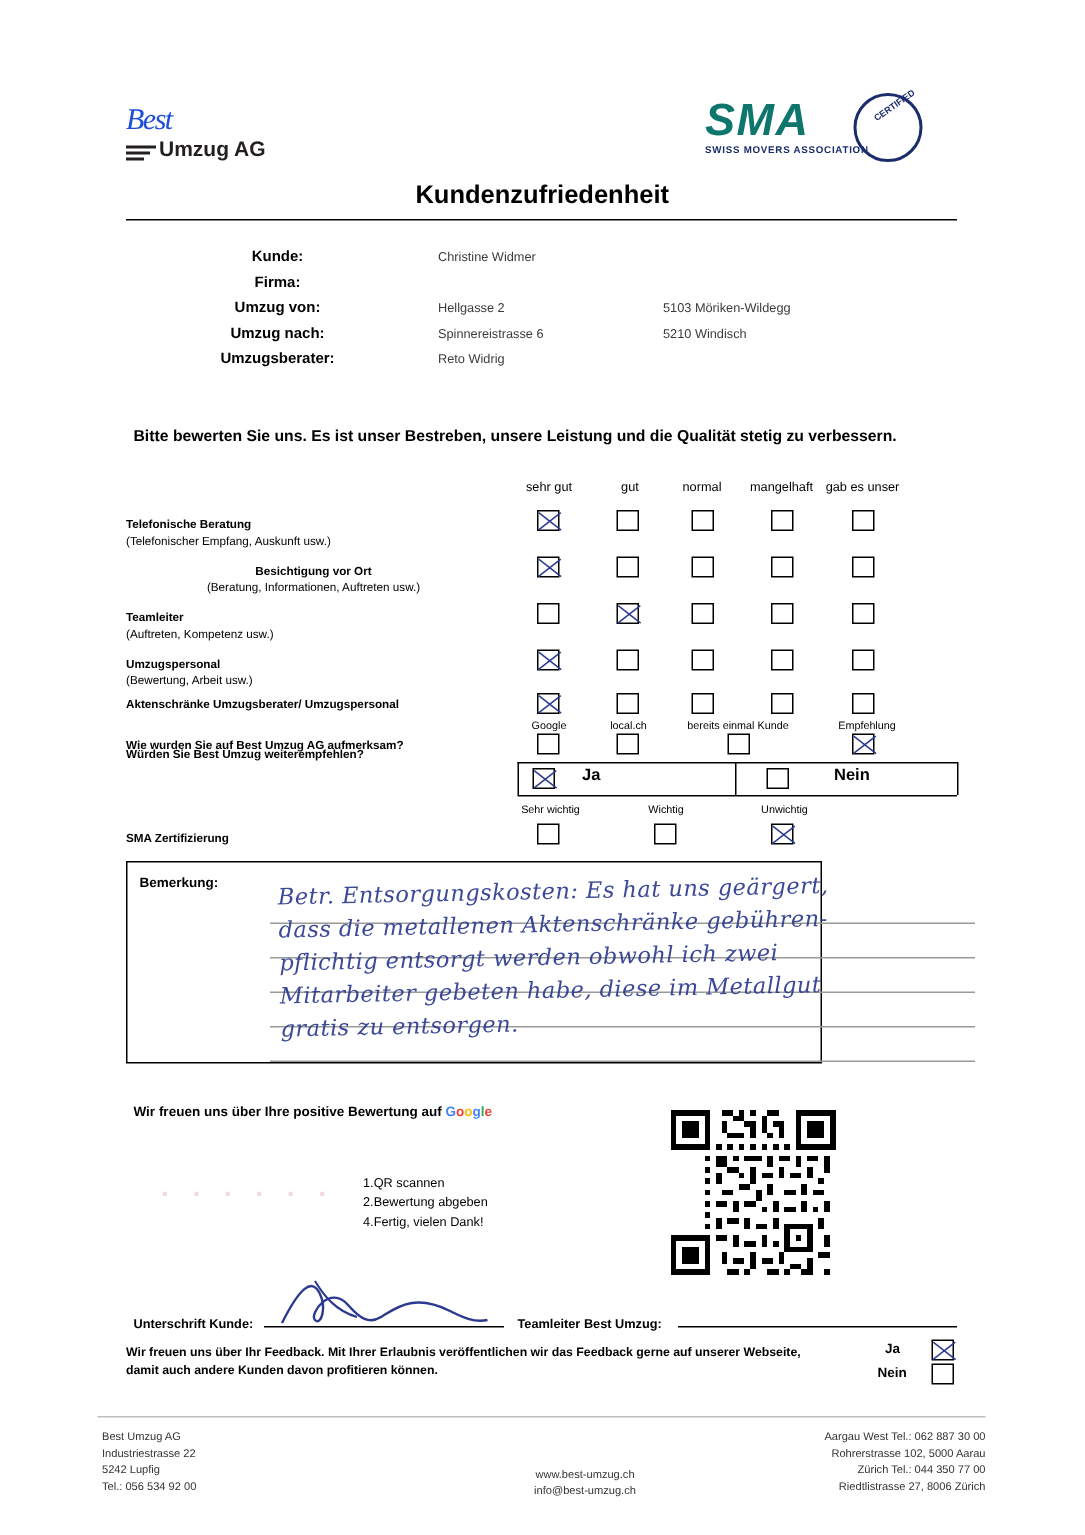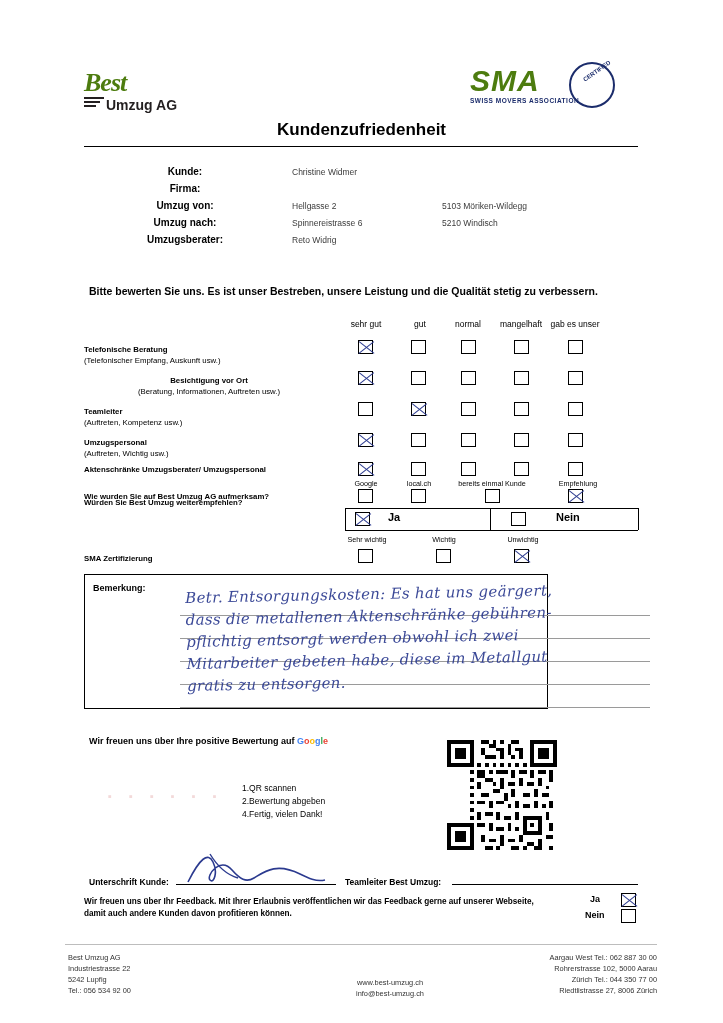--- a/index.html
+++ b/index.html
@@ -19,25 +19,25 @@
 
   
   .logo-best {
     position: absolute;
     left: 84px;
     top: 70px;
     width: 110px;
   }
   .logo-best .best-word {
     font-family: "Liberation Serif", serif;
-    font-weight: bold;
+    font-weight: normal;
     font-style: italic;
-    font-size: 26px;
+    font-size: 20px;
     letter-spacing: -1px;
-    color: #4d7c0f;
+    color: #1d4ed8;
     line-height: 1;
   }
   .logo-best .umzug-word {
     font-family: "Liberation Sans", sans-serif;
     font-weight: bold;
     font-size: 14px;
     color: #231f20;
     line-height: 1;
     margin-top: 2px;
     margin-left: 22px;
@@ -63,21 +63,21 @@
     top: 66px;
     width: 145px;
     height: 42px;
   }
   .logo-sma .sma-word {
     font-family: "Liberation Sans", sans-serif;
     font-weight: bold;
     font-style: italic;
     font-size: 30px;
     letter-spacing: 1px;
-    color: #4d7c0f;
+    color: #0f766e;
     line-height: 1;
   }
   .logo-sma .sma-sub {
     font-size: 6.5px;
     font-weight: bold;
     color: #1b2c6b;
     letter-spacing: 0.5px;
     margin-top: 1px;
   }
   .logo-sma .sma-ring {
@@ -431,21 +431,21 @@
     <span class="sub">(Auftreten, Kompetenz usw.)</span>
   </div>
   <div class="box" style="left:358px;top:402px;"></div>
   <div class="box checked" style="left:411px;top:402px;"></div>
   <div class="box" style="left:461px;top:402px;"></div>
   <div class="box" style="left:514px;top:402px;"></div>
   <div class="box" style="left:568px;top:402px;"></div>
 
   <div class="q-label" style="top:437px;">
     <span>Umzugspersonal</span><br>
-    <span class="sub">(Auftreten, Wichtig usw.)</span>
+    <span class="sub">(Bewertung, Arbeit usw.)</span>
   </div>
   <div class="box checked" style="left:358px;top:433px;"></div>
   <div class="box" style="left:411px;top:433px;"></div>
   <div class="box" style="left:461px;top:433px;"></div>
   <div class="box" style="left:514px;top:433px;"></div>
   <div class="box" style="left:568px;top:433px;"></div>
 
   <div class="q-label" style="top:464px;">
     <span>Aktenschränke Umzugsberater/ Umzugspersonal</span>
   </div>

